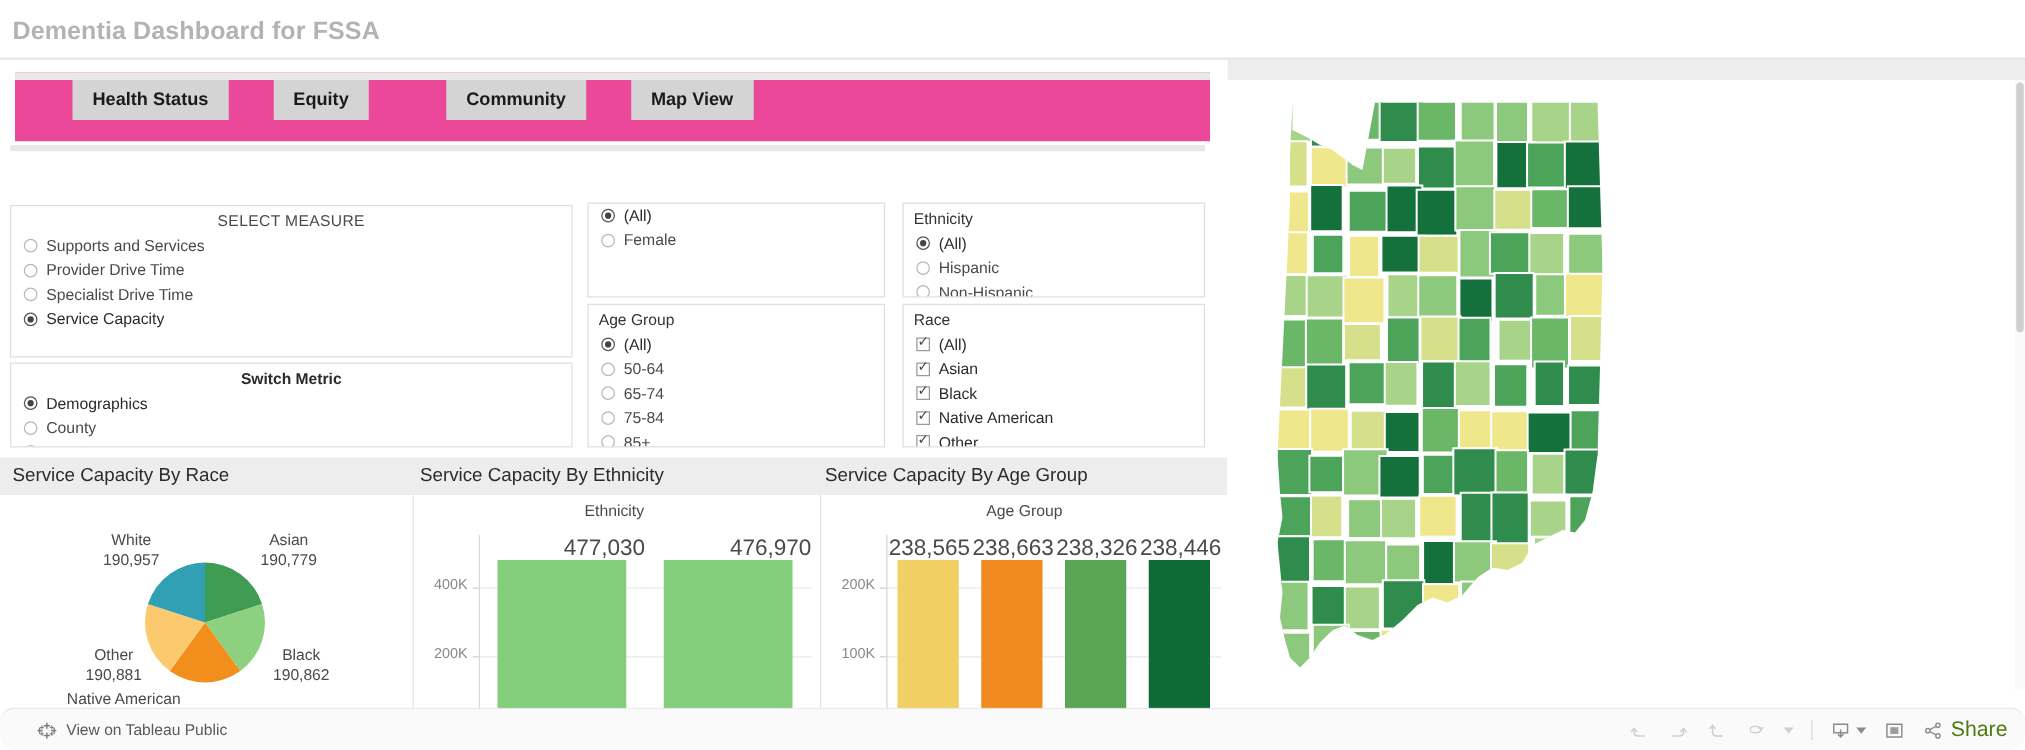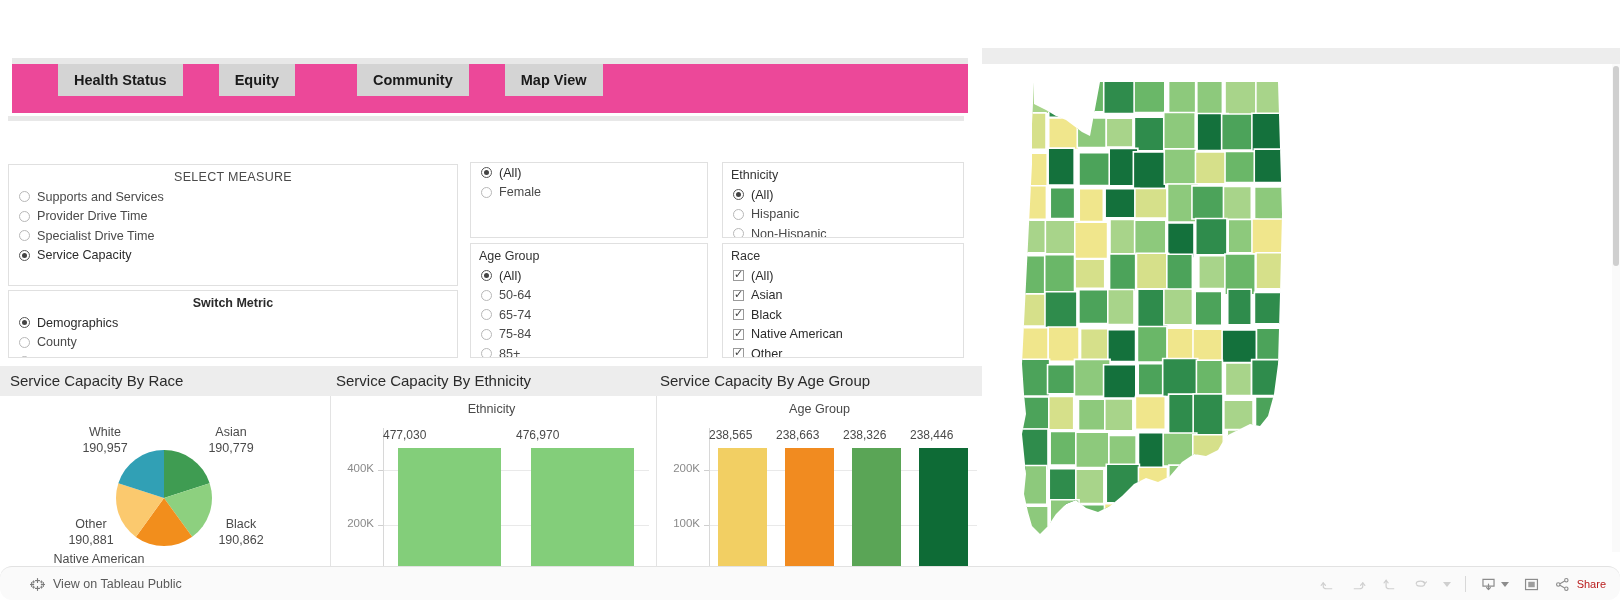--- a/index.html
+++ b/index.html
@@ -103,21 +103,21 @@
 
   
   .bc { position:absolute; inset:0; }
   .bc-title { position:absolute; top:6px; left:0; width:100%; text-align:center; font-size:12.6px; color:#4a4a4a; }
   .bc-axis-lbl { position:absolute; font-size:11.5px; color:#8a8a8a; text-align:right; white-space:nowrap; }
   .bc-grid { position:absolute; height:1px; background:#e9e9e9; }
   .bc-tick { position:absolute; width:5px; height:1px; background:#cfcfcf; }
   .bc-yaxis { position:absolute; width:1px; background:#d8d8d8; }
   .bc-xaxis { position:absolute; height:1px; background:#d8d8d8; }
   .bar { position:absolute; bottom:0; }
-  .bar-val { position:absolute; font-size:12px; color:#4a4a4a; text-align:left; white-space:nowrap; }
+  .bar-val { position:absolute; font-size:18px; color:#4a4a4a; text-align:right; white-space:nowrap; }
   .bar-cat { position:absolute; font-size:12.3px; color:#6a6a6a; text-align:center; white-space:nowrap; }
   .bar-xtick { position:absolute; width:1px; height:4px; background:#d0d0d0; }
 
   
   .map-col { position:absolute; left:982px; top:48px; width:638px; height:504px; background:#ffffff; }
   .map-band { position:absolute; left:0; top:0; width:638px; height:16px; background:#ededed; }
   .map-canvas { position:absolute; left:0; top:16px; width:638px; height:488px; background:#ffffff; }
 
   
   .vscroll { position:absolute; right:0; width:8px; background:#fafafa; }
@@ -127,28 +127,32 @@
   .toolbar {
     position:absolute; left:0; bottom:0; width:1620px; height:34px;
     background:#fafafa; border-top:1px solid #e2e2e2;border-radius:12px;
   }
   .tb-left { position:absolute; left:30px; top:0; height:34px; display:flex; align-items:center; gap:8px; cursor:pointer; }
   .tb-left .lbl { font-size:12.5px; color:#5a5a5a; white-space:nowrap; }
   .tb-right { position:absolute; right:14px; top:0; height:34px; display:flex; align-items:center; gap:14px; }
   .tb-btn { display:flex; align-items:center; gap:4px; cursor:pointer; color:#cfcfcf; }
   .tb-btn.dark { color:#8c8c8c; }
   .tb-sep { width:1px; height:16px; background:#d8d8d8; }
-  .tb-share-lbl { font-size:11px; color:#b91c1c; margin-left:2px; }
+  .tb-share-lbl { font-size:17px; color:#4d7c0f; margin-left:2px; }
   .caret { width:0;height:0;border-left:4px solid transparent;border-right:4px solid transparent;border-top:5px solid currentColor; }
 </style>
 </head>
 <body>
 
 <div class="viz">
 
+  <div class="title-bar">
+    <div class="dash-title">Dementia Dashboard for FSSA</div>
+    <div class="title-rule"></div>
+  </div>
 
   <div class="left-col">
 
     <div class="tabstrip">
       <div class="tab">Health Status</div>
       <div class="tab-gap"></div>
       <div class="tab">Equity</div>
       <div class="tab-gap"></div>
       <div class="tab-gap"></div>
       <div class="tab">Community</div>

